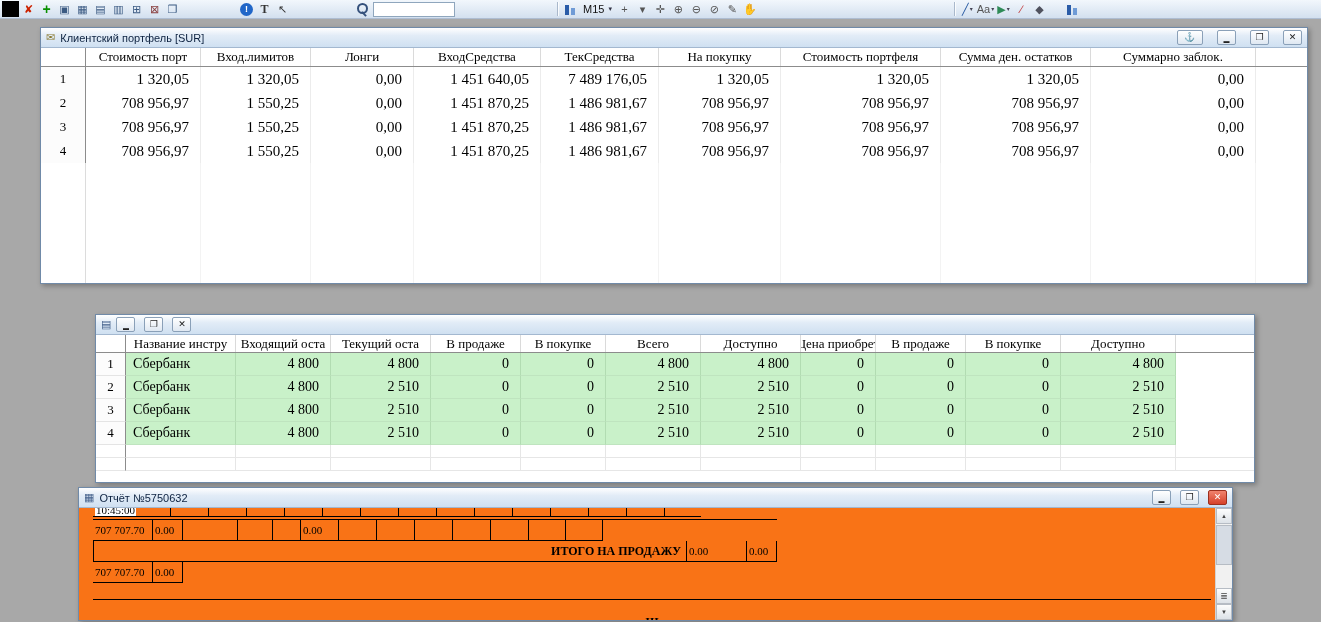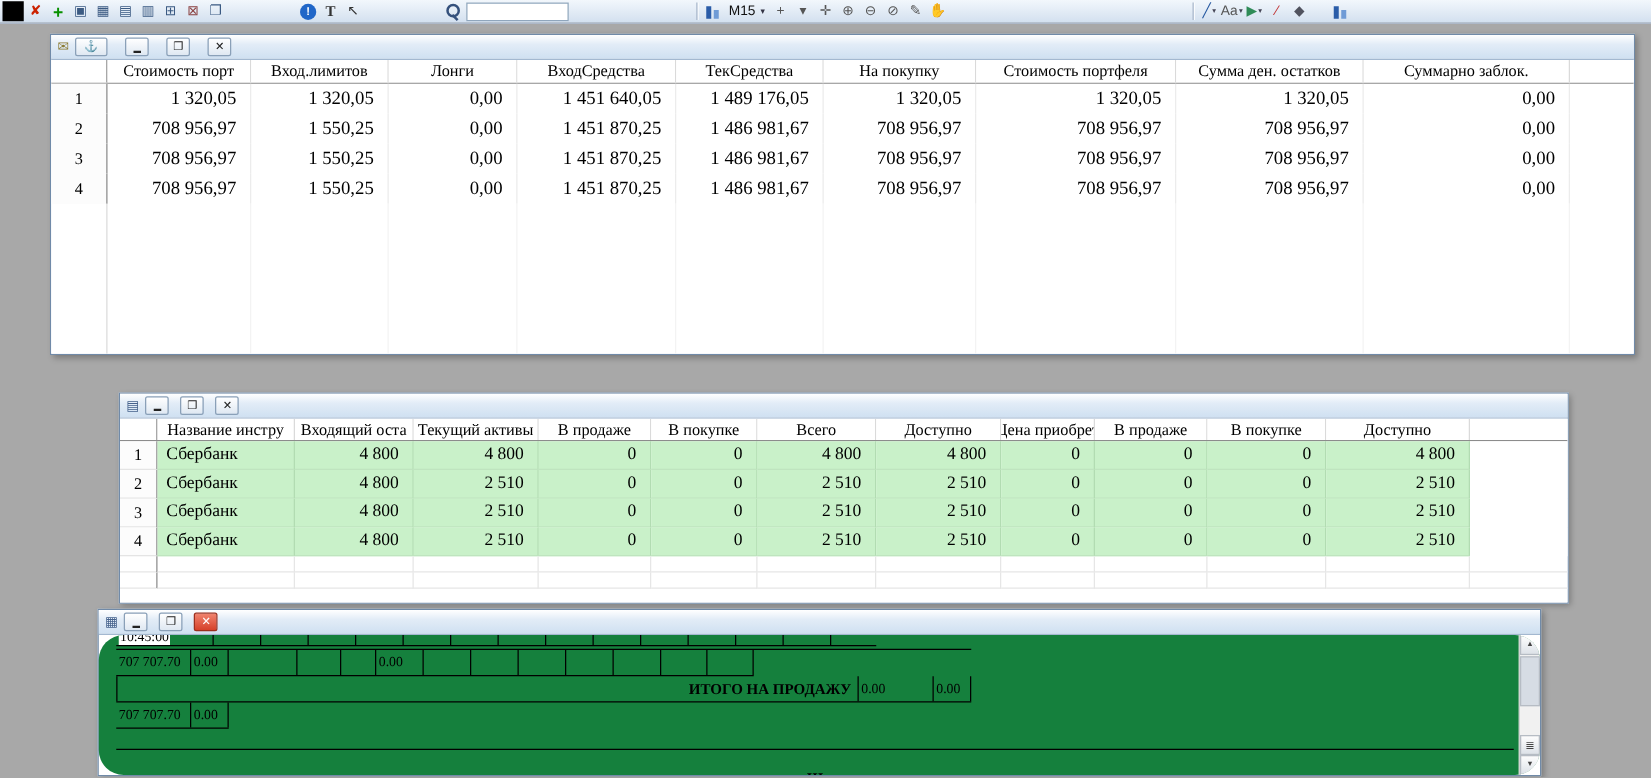--- a/index.html
+++ b/index.html
@@ -72,22 +72,22 @@
   .g-green .g-num{border-bottom:1px solid #e4e4e4;}
   .g-green .g-fill{background:#fff;}
   .g-empty{height:13px;}
   .g-ecell{border-right:1px solid #e6e6e6;border-bottom:1px solid #e6e6e6;}
   .g-ecell.g-enum{border-right:1px solid #8c8c8c;}
   .g-tallfill{flex:1 1 auto;}
   .g-fcell{border-right:1px solid #f3f3f3;}
   .g-tallfill .g-fcell:first-child{border-right:1px solid #dcdcdc;}
 
   
-  #win-report .content{position:relative;height:calc(100% - 20px);overflow:hidden;background:#15803d;
-    padding:0 19px 0 14px;font-family:"Liberation Serif",serif;color:#000;border-radius:20px;}
+  #win-report .content{position:relative;height:calc(100% - 20px);overflow:hidden;background:#f97316;
+    padding:0 19px 0 14px;font-family:"Liberation Serif",serif;color:#000;}
   .partial-row{position:relative;width:608px;height:9px;border-bottom:1px solid #000;overflow:hidden;
     display:flex;padding-left:40px;}
   .partial-cell{flex:0 0 38px;height:100%;border-right:1px solid #000;}
   .ptime{position:absolute;left:2px;top:-4px;font-size:11px;background:#fff;padding:0 1px;}
   .sum-table{width:max-content;border-top:1px solid #000;margin-top:2px;}
   .sum-row{display:flex;width:max-content;height:21px;border-bottom:1px solid #000;}
   .sum-label{width:594px;border-left:1px solid #000;border-right:1px solid #000;display:flex;align-items:center;
     justify-content:flex-end;padding-right:5px;font-size:12px;font-weight:bold;white-space:nowrap;}
   .sum-val{border-right:1px solid #000;display:flex;align-items:center;padding:0 2px;font-size:11px;
     white-space:nowrap;overflow:hidden;}
@@ -147,20 +147,21 @@
       <span class="ticon" style="color: rgb(46, 139, 87);">▶<span class="dd">▾</span></span>
       <span class="ticon" style="color: rgb(192, 48, 48);">∕</span>
       <span class="ticon" style="color: rgb(80, 82, 94);">◆</span>
       <span class="tspace" style="width: 14px;"></span>
       <span class="ticon bars"></span>
     </div>
 
   <section class="win" id="win-portfolio">
     <header class="titlebar">
       <span class="win-icon">✉</span>
+      <span class="title">Клиентский портфель [SUR]</span>
       <span class="controls">
         <button class="wbtn wide">
             <span class="wglyph">⚓</span>
           </button>
         <button class="wbtn">
             <span class="wglyph mini">▬</span>
           </button>
         <button class="wbtn">
             <span class="wglyph">❐</span>
           </button>
@@ -182,21 +183,21 @@
           <div class="g-cell g-headcell">Сумма ден. остатков</div>
           <div class="g-cell g-headcell">Суммарно заблок.</div>
           <div class="g-cell g-headcell g-last"></div>
         </div>
         <div class="g-row g-body " style="grid-template-columns: 45px 115px 110px 103px 127px 118px 122px 160px 150px 165px 53px;">
           <div class="g-cell g-num">1</div>
           <div class="g-cell g-data">1 320,05</div>
           <div class="g-cell g-data">1 320,05</div>
           <div class="g-cell g-data">0,00</div>
           <div class="g-cell g-data">1 451 640,05</div>
-          <div class="g-cell g-data">1 489 176,05</div>
+          <div class="g-cell g-data">7 489 176,05</div>
           <div class="g-cell g-data">1 320,05</div>
           <div class="g-cell g-data">1 320,05</div>
           <div class="g-cell g-data">1 320,05</div>
           <div class="g-cell g-data">0,00</div>
           <div class="g-cell g-fill"></div>
         </div>
         <div class="g-row g-body " style="grid-template-columns: 45px 115px 110px 103px 127px 118px 122px 160px 150px 165px 53px;">
           <div class="g-cell g-num">2</div>
           <div class="g-cell g-data">708 956,97</div>
           <div class="g-cell g-data">1 550,25</div>
@@ -264,21 +265,21 @@
         <button class="wbtn">
             <span class="wglyph">✕</span>
           </button>
       </span>
     </header>
     <div class="gtable" id="limits-table">
         <div class="g-row g-head" style="grid-template-columns: 30px 110px 95px 100px 90px 85px 95px 100px 75px 90px 95px 115px 80px;">
           <div class="g-cell g-headcell g-corner"></div>
           <div class="g-cell g-headcell">Название инстру</div>
           <div class="g-cell g-headcell">Входящий оста</div>
-          <div class="g-cell g-headcell">Текущий активы</div>
+          <div class="g-cell g-headcell">Текущий оста</div>
           <div class="g-cell g-headcell">В продаже</div>
           <div class="g-cell g-headcell">В покупке</div>
           <div class="g-cell g-headcell">Всего</div>
           <div class="g-cell g-headcell">Доступно</div>
           <div class="g-cell g-headcell">Цена приобрет</div>
           <div class="g-cell g-headcell">В продаже</div>
           <div class="g-cell g-headcell">В покупке</div>
           <div class="g-cell g-headcell">Доступно</div>
           <div class="g-cell g-headcell g-last"></div>
         </div>
@@ -371,20 +372,21 @@
           <div class="g-cell g-ecell"></div>
           <div class="g-cell g-ecell"></div>
           <div class="g-cell g-ecell"></div>
         </div>
       </div>
   </section>
 
   <section class="win" id="win-report">
     <header class="titlebar">
       <span class="win-icon">▦</span>
+      <span class="title">Отчёт №5750632</span>
       <span class="controls">
         <button class="wbtn">
             <span class="wglyph mini">▬</span>
           </button>
         <button class="wbtn">
             <span class="wglyph">❐</span>
           </button>
         <button class="wbtn close-red">
             <span class="wglyph">✕</span>
           </button>

